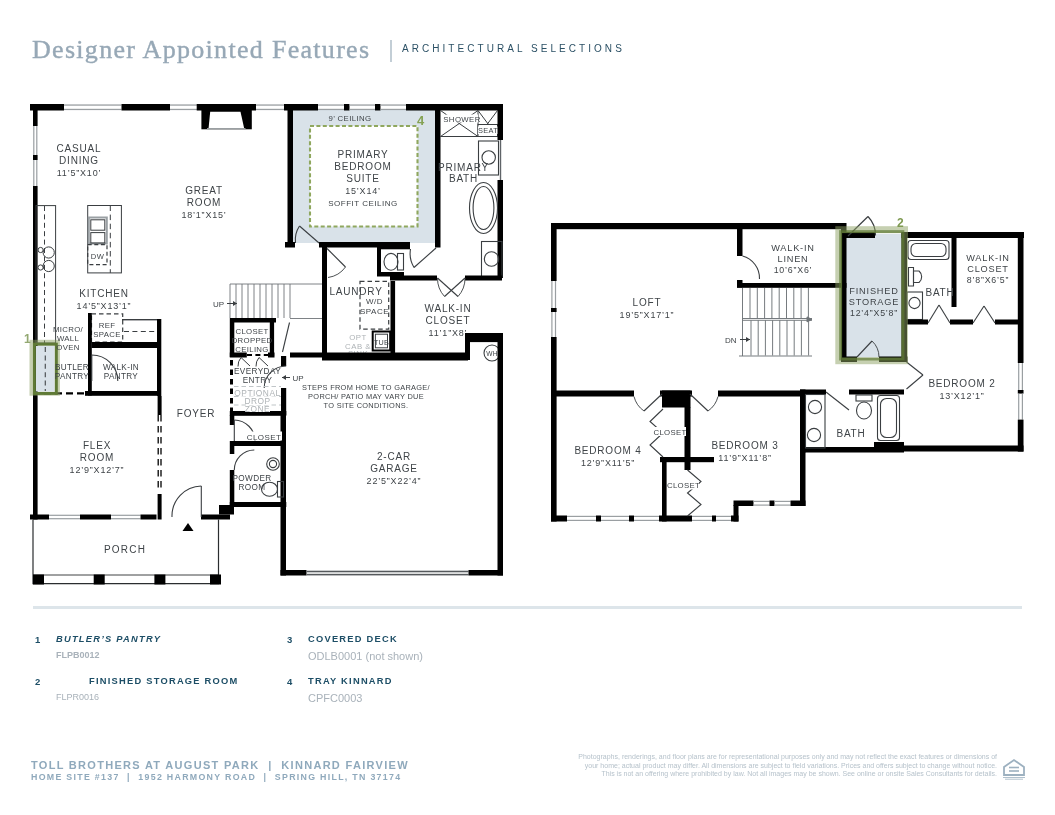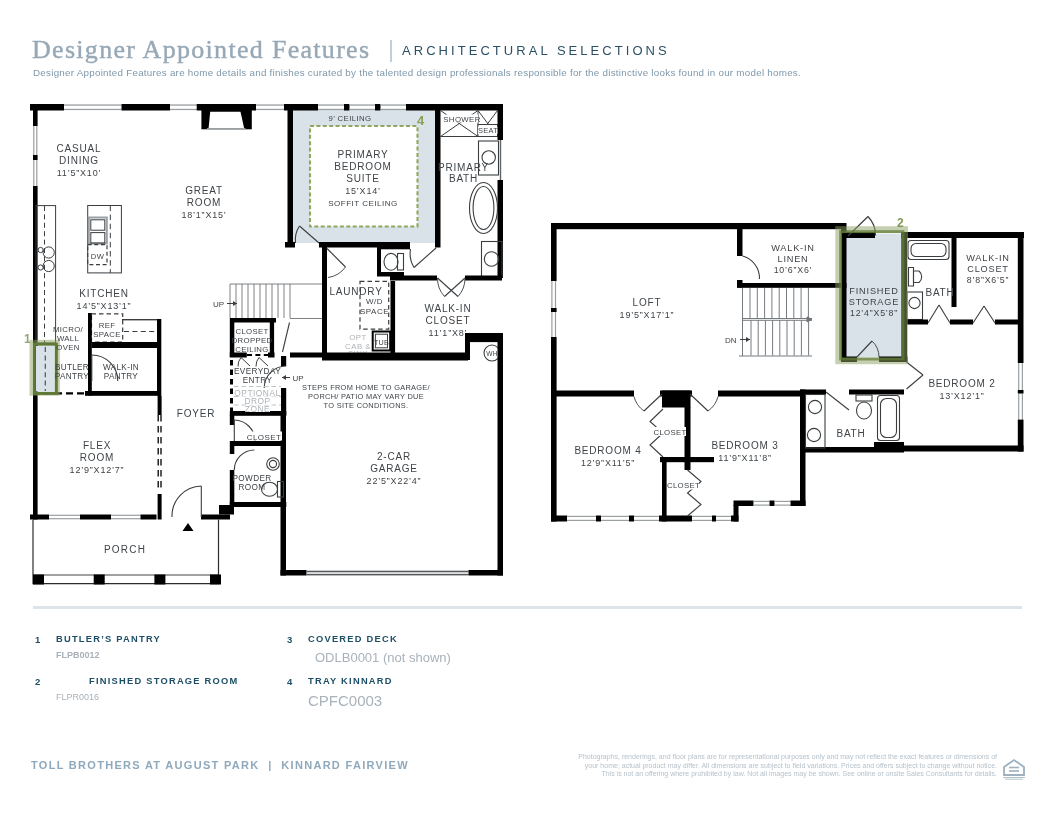--- a/index.html
+++ b/index.html
@@ -9,23 +9,22 @@
   svg text{font-family:"Liberation Sans",sans-serif;}
 </style>
 </head>
 <body>
 <div id="page">
 
 <div class="abs" style="left:32px;top:34.5px;font-family:'Liberation Serif',serif;font-weight:normal;font-size:26px;color:#97a8b6;letter-spacing:1.3px;-webkit-text-stroke:0.4px #97a8b6;">Designer Appointed Features</div>
 
 <div class="abs" style="left:390px;top:40px;width:2px;height:22px;background:#c3ced6;"></div>
 
-<div class="abs" style="left:402px;top:42.5px;font-size:13px;color:#2b5065;letter-spacing:3.05px;">ARCHITECTURAL SELECTIONS</div>
-
-<div class="abs" style="left:33px;top:67px;font-size:9.8px;color:#7e98ab;letter-spacing:0.26px;">Designer Appointed Features are home details and finishes curated by the talented design professionals responsible for the distinctive looks found in our model homes.</div>
+<div class="abs" style="left:402px;top:42.5px;font-size:10px;color:#2b5065;letter-spacing:3.05px;">ARCHITECTURAL SELECTIONS</div>
+
 
 <svg class="abs" style="left:0;top:0;" width="1055" height="815" viewBox="0 0 1055 815">
 
 <g id="floor1" fill="#3f4448">
 
 <rect x="293" y="109" width="142" height="134" fill="#d9e2e9"></rect>
 
 <rect x="310" y="126" width="107.5" height="100.5" fill="#ffffff"></rect>
 
 <rect x="310" y="126" width="107.5" height="100.5" fill="none" stroke="#8fa75e" stroke-width="2.1" stroke-dasharray="4 2.4"></rect>
@@ -820,44 +819,45 @@
 <rect x="840.6" y="231.6" width="62.2" height="127.4" fill="none" stroke="#66803c" stroke-width="3" opacity="0.85"></rect>
 
 <text x="897" y="227" font-size="12" font-weight="bold" style="fill:#7f9a52">2</text>
 </g>
 </svg>
 
 <div class="abs" style="left:33px;top:606px;width:989px;height:3px;background:#dde5ea;"></div>
 
 <div class="abs" style="left:35px;top:634px;font-size:9.5px;font-weight:bold;color:#1d4e66;">1</div>
 
-<div class="abs" style="left:56px;top:634px;font-size:9.3px;font-weight:bold;color:#1d4e66;letter-spacing:1.25px;">BUTLER’S PANTRY</div>
+<div class="abs" style="left:56px;top:634px;font-size:9.3px;font-weight:bold;color:#1d4e66;letter-spacing:1.25px;font-style:italic;">BUTLER’S PANTRY</div>
 
 <div class="abs" style="left:56px;top:650px;font-size:9px;color:#a9b2ba;font-weight:bold;">FLPB0012</div>
 
 <div class="abs" style="left:35px;top:676px;font-size:9.5px;font-weight:bold;color:#1d4e66;">2</div>
 
 <div class="abs" style="left:56px;top:676px;font-size:9.3px;font-weight:bold;color:#1d4e66;letter-spacing:1.25px;padding-left:33px;">FINISHED STORAGE ROOM</div>
 
 <div class="abs" style="left:56px;top:692px;font-size:9px;color:#a9b2ba;text-align:right;">FLPR0016</div>
 
 <div class="abs" style="left:287px;top:634px;font-size:9.5px;font-weight:bold;color:#1d4e66;">3</div>
 
 <div class="abs" style="left:308px;top:634px;font-size:9.3px;font-weight:bold;color:#1d4e66;letter-spacing:1.25px;text-align:center;">COVERED DECK</div>
 
-<div class="abs" style="left:315px;top:650px;font-size:13px;color:#a9b2ba;">ODLB0001 (not shown)</div>
+<div class="abs" style="left:308px;top:650px;font-size:11px;color:#a9b2ba;">ODLB0001 (not shown)</div>
 
 <div class="abs" style="left:287px;top:676px;font-size:9.5px;font-weight:bold;color:#1d4e66;">4</div>
 
 <div class="abs" style="left:308px;top:676px;font-size:9.3px;font-weight:bold;color:#1d4e66;letter-spacing:1.25px;">TRAY KINNARD</div>
 
-<div class="abs" style="left:308px;top:692px;font-size:15px;color:#a9b2ba;">CPFC0003</div>
+<div class="abs" style="left:308px;top:692px;font-size:11px;color:#a9b2ba;">CPFC0003</div>
 
 <div class="abs" style="left:31px;top:758.5px;font-size:11px;font-weight:bold;color:#8fa9bc;letter-spacing:1.3px;">TOLL BROTHERS AT AUGUST PARK&nbsp;&nbsp;|&nbsp;&nbsp;KINNARD FAIRVIEW</div>
 
+<div class="abs" style="left:31px;top:771.5px;font-size:8.8px;font-weight:bold;color:#8fa9bc;letter-spacing:1.3px;">HOME SITE #137&nbsp;&nbsp;|&nbsp;&nbsp;1952 HARMONY ROAD&nbsp;&nbsp;|&nbsp;&nbsp;SPRING HILL, TN 37174</div>
 
 <div class="abs" style="left:500px;top:753px;width:497px;font-size:7px;line-height:8.5px;color:#b6c2cb;text-align:right;">
 <div>Photographs, renderings, and floor plans are for representational purposes only and may not reflect the exact features or dimensions of</div>
 <div>your home; actual product may differ. All dimensions are subject to field variations. Prices and offers subject to change without notice.</div>
 <div>This is not an offering where prohibited by law. Not all images may be shown. See online or onsite Sales Consultants for details.</div>
 </div>
 
 <svg class="abs" style="left:1001px;top:757px;" width="26" height="24" viewBox="0 0 26 24">
   <g fill="none" stroke="#9db1c0" stroke-width="1.8">
     <path d="M3,10 L13,3 L23,10 L23,18 L3,18 Z"></path>

